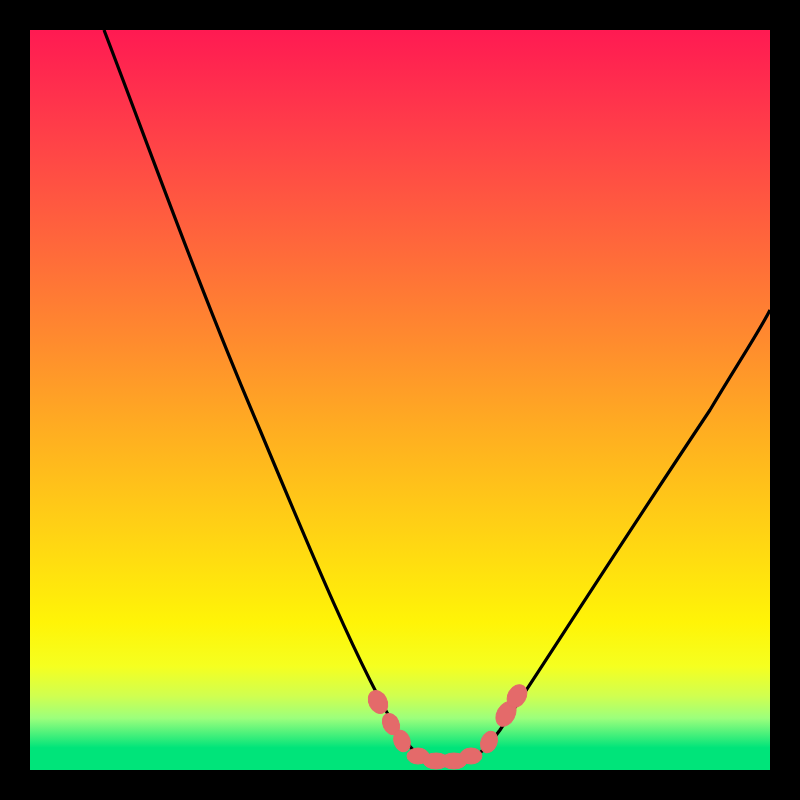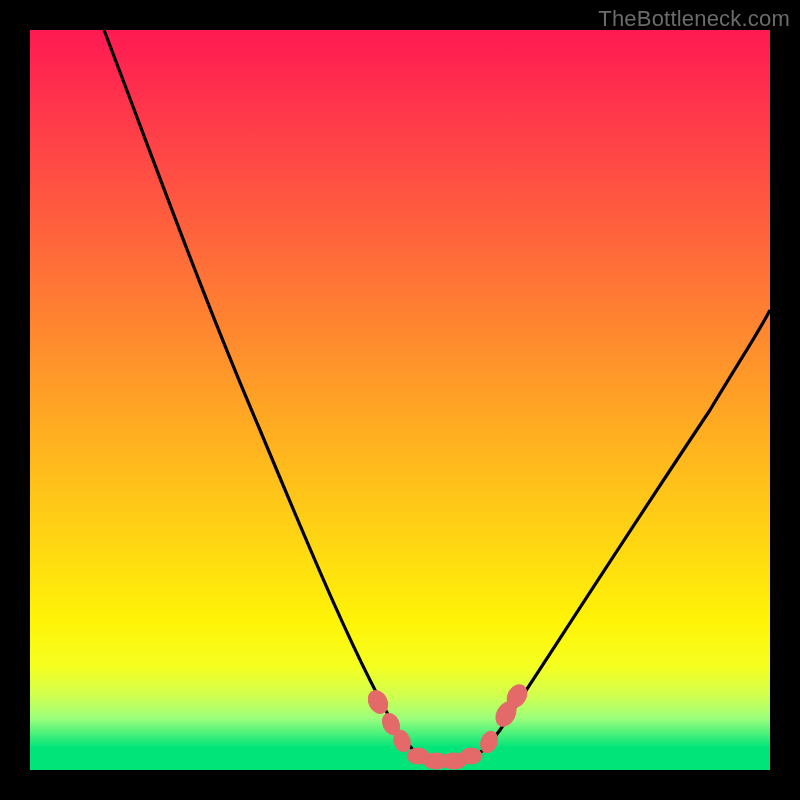--- a/index.html
+++ b/index.html
@@ -82,14 +82,13 @@
         <ellipse cx="406" cy="731" rx="13" ry="8"></ellipse>
         <ellipse cx="424" cy="731" rx="13" ry="8"></ellipse>
         <ellipse cx="441" cy="726" rx="11" ry="8"></ellipse>
         <ellipse cx="459" cy="712" rx="8" ry="11" transform="rotate(22 459 712)"></ellipse>
         <ellipse cx="476" cy="684" rx="9" ry="13" transform="rotate(28 476 684)"></ellipse>
         <ellipse cx="487" cy="666" rx="9" ry="12" transform="rotate(30 487 666)"></ellipse>
       </g>
     </svg>
   </div>
 
-  <div class="watermark">TheBottleneck.com</div>
 </div>
 
 </body></html>

